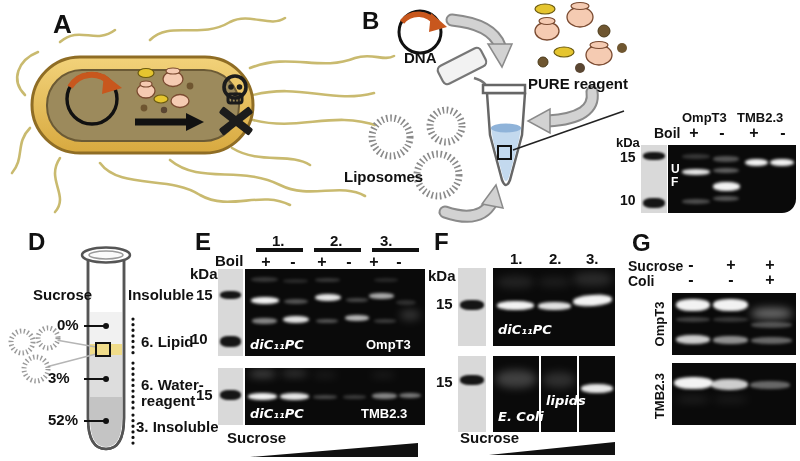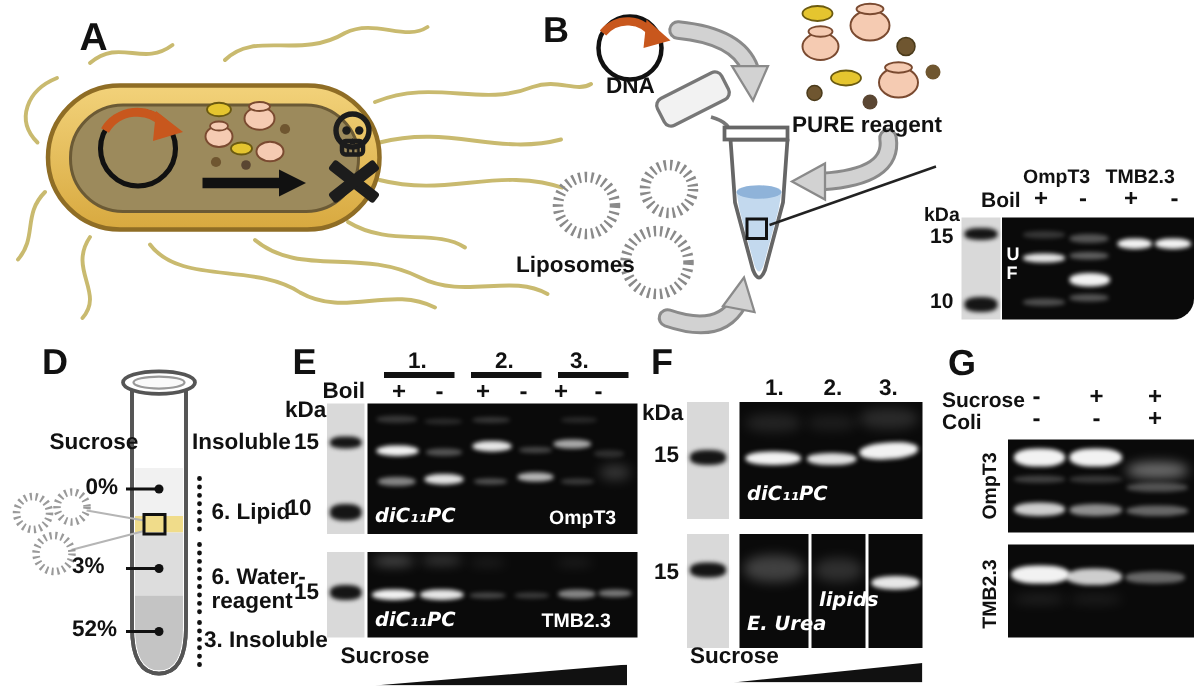--- a/index.html
+++ b/index.html
@@ -311,21 +311,21 @@
   <div class="db" style="left:460px;top:375px;width:24px;height:10px"></div>
   <div class="gel" style="left:493px;top:356px;width:46px;height:76px">
     <div class="band smear" style="left:3px;top:14px;width:40px;height:18px;opacity:.22"></div>
   </div>
   <div class="gel" style="left:541px;top:356px;width:36px;height:76px">
     <div class="band smear" style="left:2px;top:16px;width:32px;height:16px;opacity:.15"></div>
   </div>
   <div class="gel" style="left:579px;top:356px;width:36px;height:76px">
     <div class="band" style="left:2px;top:28px;width:32px;height:9px;opacity:.9"></div>
   </div>
-  <div class="gel-label it" style="left:498px;top:409px;z-index:2">E. Urea</div>
+  <div class="gel-label it" style="left:498px;top:409px;z-index:2">E. Coli</div>
   <div class="gel-label it" style="left:546px;top:393px;z-index:2">lipids</div>
   <div class="lbl" style="left:460px;top:430px">Sucrose</div>
   <div class="wedge" style="left:489px;top:442px;width:126px;height:13px"></div>
 
   <div class="lbl s24" style="left:632px;top:230px">G</div>
   <div class="lbl s14" style="left:628px;top:259px">Sucrose</div>
   <div class="sgn" style="left:684px;top:257px">-</div>
   <div class="sgn" style="left:724px;top:257px">+</div>
   <div class="sgn" style="left:763px;top:257px">+</div>
   <div class="lbl s14" style="left:628px;top:274px">Coli</div>

